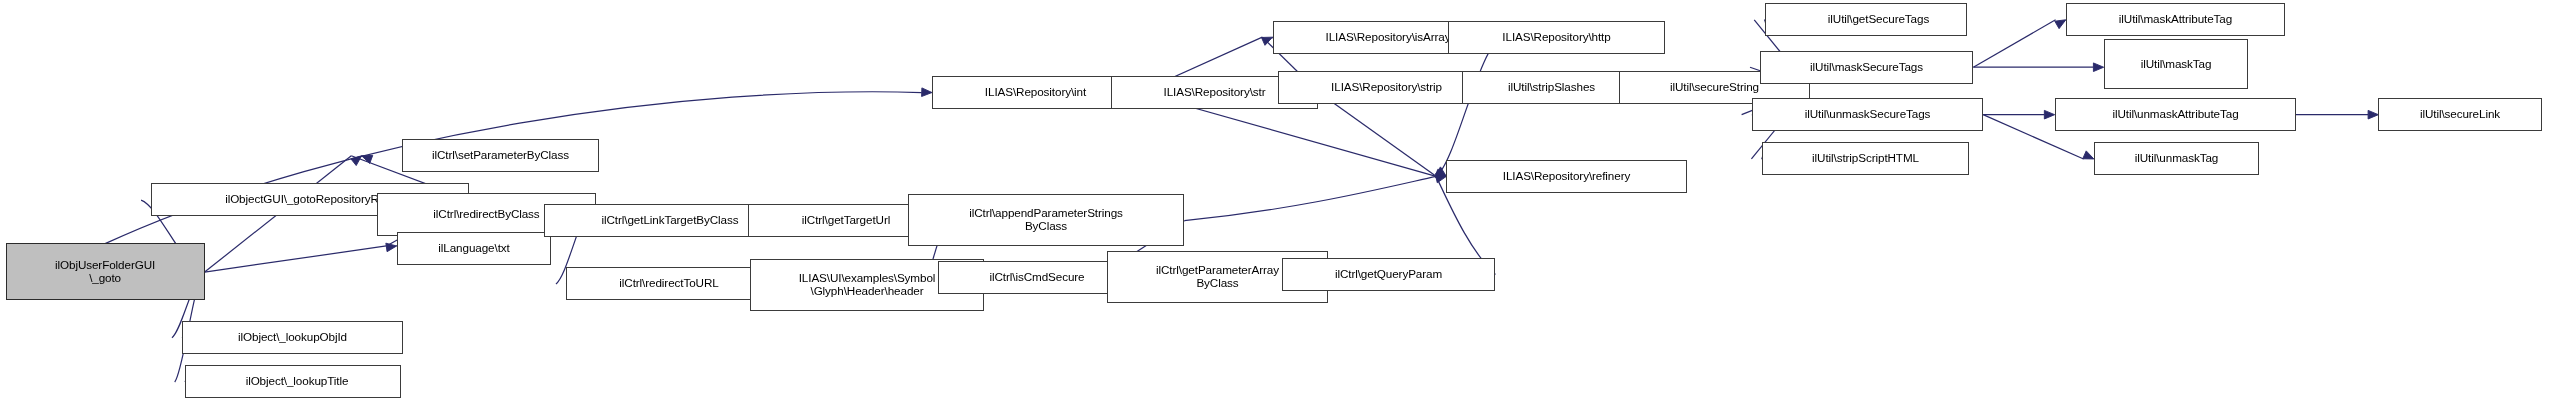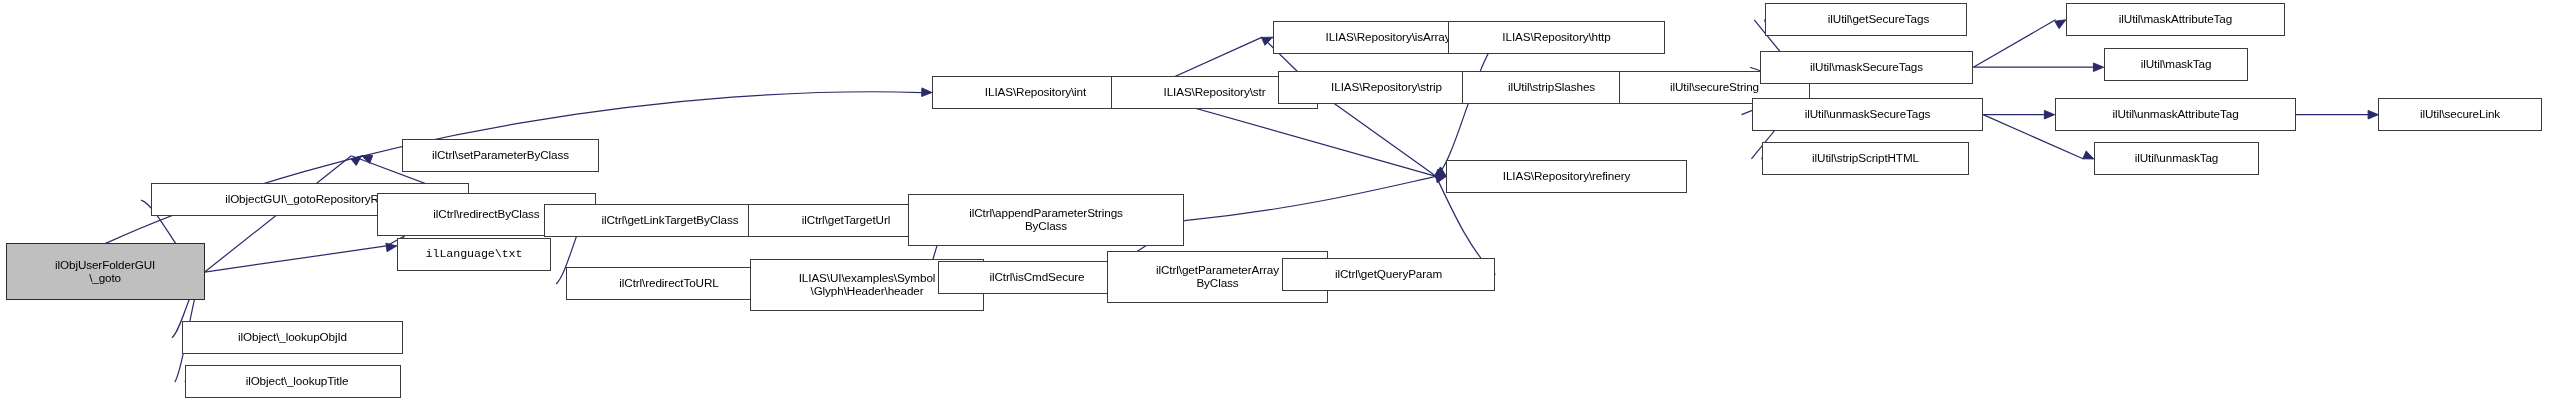--- a/index.html
+++ b/index.html
@@ -134,21 +134,21 @@
       <polygon points="2241,170.04752851711027 2229.0790699412446,169.8207543248619 2232.789278919453,161.40206384842648"></polygon>
       <path d="M2457,122.67110266159695 L2534.5,122.67110266159695"></path>
       <polygon points="2545.5,122.67110266159695 2534.5,127.27110266159694 2534.5,118.07110266159695"></polygon>
     </svg>
   <div id="node-layer">
       <div class="node root" style="left: 5.6px; top: 243px; width: 199px; height: 57px;">ilObjUserFolderGUI
 \_goto</div>
       <div class="node" style="left: 151px; top: 183px; width: 318px; height: 33px;">ilObjectGUI\_gotoRepositoryRoot</div>
       <div class="node" style="left: 362px; top: 139px; width: 197px; height: 33px; margin-left: 40px;">ilCtrl\setParameterByClass</div>
       <div class="node" style="left: 377px; top: 193px; width: 219px; height: 43px;">ilCtrl\redirectByClass</div>
-      <div class="node" style="left: 397px; top: 238px; width: 154px; height: 33px; font-family: Liberation Mono, monospace;">ilLanguage\txt</div>
+      <div class="node" style="left: 397px; top: 232px; width: 154px; height: 33px;">ilLanguage\txt</div>
       <div class="node" style="left: 182px; top: 321px; width: 221px; height: 33px;">ilObject\_lookupObjId</div>
       <div class="node" style="left: 185px; top: 365px; width: 216px; height: 33px; padding-left: 8px;">ilObject\_lookupTitle</div>
       <div class="node" style="left: 544px; top: 204px; width: 252px; height: 33px;">ilCtrl\getLinkTargetByClass</div>
       <div class="node" style="left: 566px; top: 267px; width: 206px; height: 33px;">ilCtrl\redirectToURL</div>
       <div class="node" style="left: 748px; top: 204px; width: 196px; height: 33px;">ilCtrl\getTargetUrl</div>
       <div class="node" style="left: 750px; top: 259px; width: 234px; height: 52px;">ILIAS\UI\examples\Symbol
 \Glyph\Header\header</div>
       <div class="node" style="left: 908px; top: 194px; width: 276px; height: 52px;">ilCtrl\appendParameterStrings
 ByClass</div>
       <div class="node" style="left: 938px; top: 261px; width: 198px; height: 33px;">ilCtrl\isCmdSecure</div>
@@ -161,19 +161,19 @@
       <div class="node" style="left: 1278px; top: 71px; width: 217px; height: 33px;">ILIAS\Repository\strip</div>
       <div class="node" style="left: 1446px; top: 160px; width: 241px; height: 33px;">ILIAS\Repository\refinery</div>
       <div class="node" style="left: 1448px; top: 20.6px; width: 217px; height: 33px;">ILIAS\Repository\http</div>
       <div class="node" style="left: 1462px; top: 71px; width: 179px; height: 33px;">ilUtil\stripSlashes</div>
       <div class="node" style="left: 1619px; top: 71px; width: 191px; height: 33px;">ilUtil\secureString</div>
       <div class="node" style="left: 1765px; top: 3.2px; width: 202px; height: 33px; padding-left: 25px;">ilUtil\getSecureTags</div>
       <div class="node" style="left: 1760px; top: 51px; width: 213px; height: 33px;">ilUtil\maskSecureTags</div>
       <div class="node" style="left: 1752px; top: 98px; width: 231px; height: 33px;">ilUtil\unmaskSecureTags</div>
       <div class="node" style="left: 1762px; top: 142px; width: 207px; height: 33px;">ilUtil\stripScriptHTML</div>
       <div class="node" style="left: 2066px; top: 3.2px; width: 219px; height: 33px;">ilUtil\maskAttributeTag</div>
-      <div class="node" style="left: 2104px; top: 48px; width: 144px; height: 33px;">ilUtil\maskTag</div>
+      <div class="node" style="left: 2104px; top: 39px; width: 144px; height: 50px;">ilUtil\maskTag</div>
       <div class="node" style="left: 2055px; top: 98px; width: 241px; height: 33px;">ilUtil\unmaskAttributeTag</div>
       <div class="node" style="left: 2094px; top: 142px; width: 165px; height: 33px;">ilUtil\unmaskTag</div>
       <div class="node" style="left: 2378px; top: 98px; width: 164px; height: 33px;">ilUtil\secureLink</div>
     </div>
 </div>
 
 
 </body></html>

